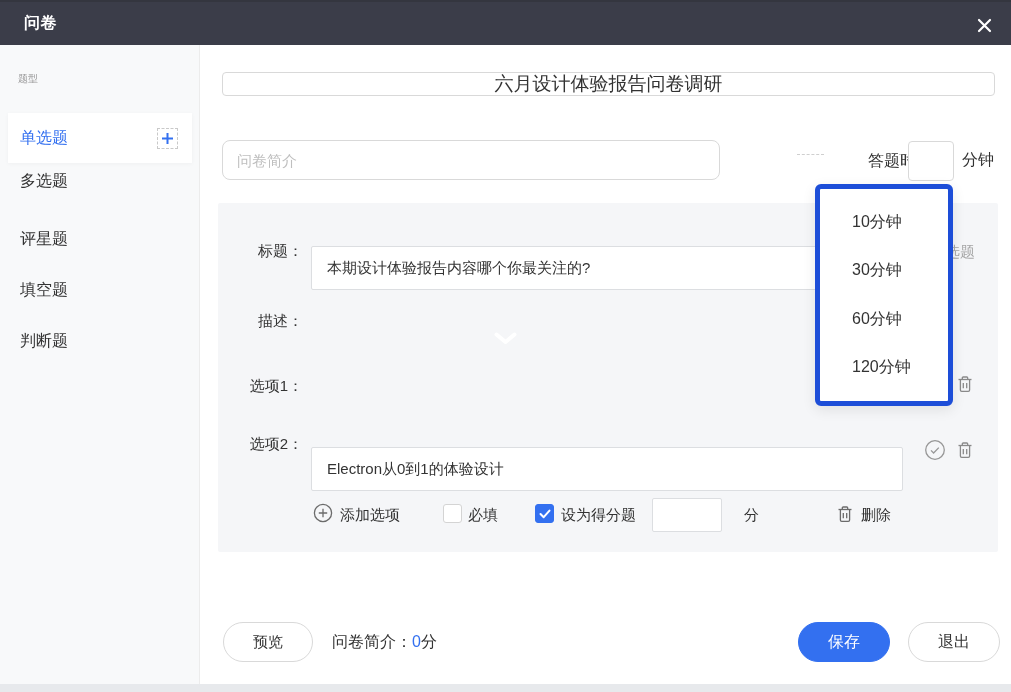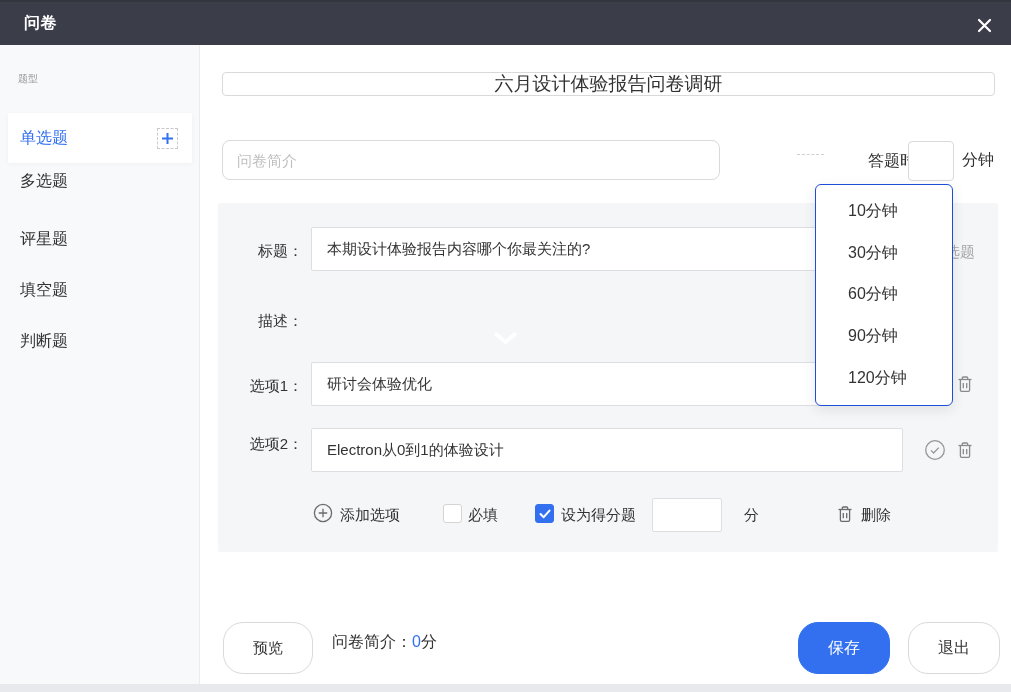--- a/index.html
+++ b/index.html
@@ -37,46 +37,46 @@
                  font-size:15px; background:#fff; }
   .dash-seg { position:absolute; border-top:1px dashed #cfcfcf; height:0; }
   .dash-a { left:797px; top:154px; width:27px; }
   .dash-b { left:899px; top:154px; width:8px; }
   .time-label { position:absolute; left:828px; top:151px; font-size:16px;margin-left:40px; }
   .time-input { position:absolute; left:908px; top:141px; width:46px; height:40px;
                 border:1px solid #d9d9d9; border-radius:4px; text-align:center; font-size:15px; }
   .time-unit { position:absolute; left:962px; top:150px; font-size:16px; }
   
   .dropdown { position:absolute; left:815px; top:184px; width:138px; height:222px;
-              background:#fff; border:1px solid #1d4ed8; border-radius:6px; z-index:10;
+              background:#fff; border:5px solid #1d4ed8; border-radius:6px; z-index:10;
               box-shadow:0 4px 14px rgba(0,0,0,.09); display:flex; flex-direction:column;
               justify-content:space-evenly; padding:6px 0; }
   .dd-item { height:42px; display:flex; align-items:center; padding-left:32px;
              font-size:16px; color:#333; cursor:pointer; }
   
   .card { position:absolute; left:218px; top:203px; width:780px; height:349px;
           background:#f5f6f8; border-radius:2px; z-index:1; }
   .q-type { position:absolute; right:23px; top:40px; font-size:15px; color:#a6a6a6; }
   .f-label { position:absolute; left:0; width:85px; text-align:right; font-size:15px; color:#333; }
   .f-input { position:absolute; left:93px; width:592px; height:44px; border:1px solid #dcdee1;
-             border-radius:2px; padding:0 15px; font-size:15px; background:#fff; }
+             border-radius:2px; padding:0 15px; font-size:15px; background:#fff;margin-top:19px; }
   .row-icon { position:absolute; width:22px; height:22px; display:flex;
               align-items:center; justify-content:center; cursor:pointer; }
   
   .ctrl-text { position:absolute; top:303px; font-size:15px; color:#333;text-align:right; }
   .chk { position:absolute; top:301px; width:19px; height:19px; border-radius:3px; cursor:pointer; }
   .chk.off { background:#fff; border:1px solid #d4d4d4; }
   .chk.on  { background:#3370f0; border:1px solid #3370f0; display:flex;
              align-items:center; justify-content:center; }
   .score-input { position:absolute; left:434px; top:295px; width:70px; height:34px;
                  border:1px solid #dcdee1; border-radius:2px; text-align:center; font-size:15px; }
   
   .scroll-chevron { position:absolute; left:493px; top:331px; z-index:5; }
   
-  .pill { position:absolute; top:622px; height:52px; border-radius:20px; display:flex;
+  .pill { position:absolute; top:622px; height:40px; border-radius:20px; display:flex;
           align-items:center; justify-content:center; font-size:15px; cursor:pointer;
           background:#fff; border:1px solid #d9d9d9; color:#333; }
   .btn-preview { left:223px; width:90px; }
   .btn-save { left:798px; width:92px; background:#3370f0; border:1px solid #3370f0;
               color:#fff; font-size:16px; }
   .btn-exit { left:908px; width:92px; font-size:16px; }
   .total { position:absolute; left:332px; top:632px; font-size:16px; color:#333; }
   .total .v { color:#3370f0; }
   .bottom-strip { position:absolute; left:0; top:684px; width:1011px; height:8px; background:#e7e9ec; }
   svg { display:block; }
@@ -128,21 +128,20 @@
 
 <div class="card">
   <span class="q-type">单选题</span>
 
   <span class="f-label" style="top:39px">标题：</span>
   <input class="f-input" style="top: 24px;" value="本期设计体验报告内容哪个你最关注的?">
 
   <span class="f-label" style="top:109px">描述：</span>
 
   <span class="f-label" style="top:174px">选项1：</span>
-  <input class="f-input" style="top: 159px;" value="研讨会体验优化">
   <span class="row-icon" style="left:706px;top:170px">
     <svg width="22" height="22" viewBox="0 0 22 22" fill="none" stroke="#979797" stroke-width="1.3">
         <circle cx="11" cy="11" r="9.3"></circle>
         <path d="M7 11.4l2.6 2.6 5.2-5.4"></path>
       </svg>
   </span>
   <span class="row-icon" style="left:736px;top:170px">
     <svg width="20" height="21" viewBox="0 0 20 21" fill="none" stroke="#8a8a8a" stroke-width="1.3">
         <path d="M3.5 5.5h13"></path>
         <path d="M7.3 5.5V3.9a.9.9 0 01.9-.9h3.6a.9.9 0 01.9.9v1.6"></path>
@@ -203,21 +202,20 @@
 <span class="scroll-chevron">
   <svg width="25" height="15" viewBox="0 0 25 15">
       <path d="M3.5 3.5l9 7.5 9-7.5" stroke="#fff" stroke-width="4" fill="none" stroke-linecap="round" stroke-linejoin="round"></path>
     </svg>
 </span>
 
 <div class="dropdown">
   <div class="dd-item">10分钟</div>
   <div class="dd-item">30分钟</div>
   <div class="dd-item">60分钟</div>
-  <div class="dd-item">90分钟</div>
   <div class="dd-item">120分钟</div>
 </div>
 
 <div class="pill btn-preview">
   <span>预览</span>
 </div>
 <div class="total">
   <span>问卷简介：</span><span class="v">0</span><span>分</span>
 </div>
 <div class="pill btn-save">

